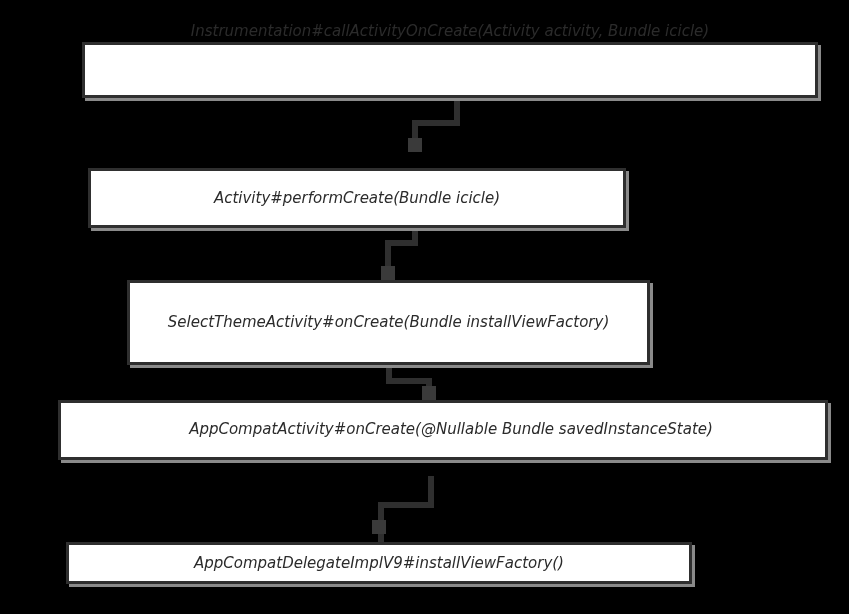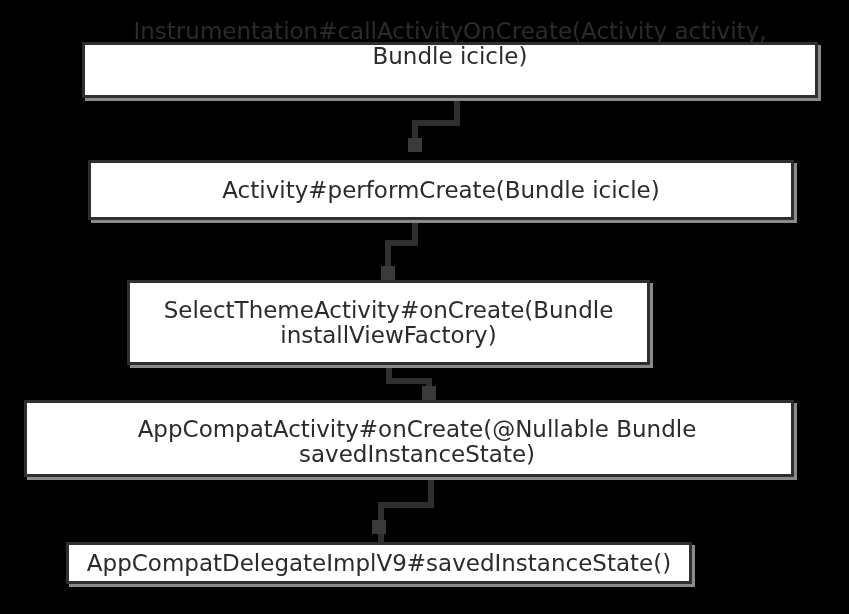--- a/index.html
+++ b/index.html
@@ -23,25 +23,26 @@
     background: #ffffff;
     border: 3px solid #2f2f2f;
     box-shadow: 3px 3px 0 0 #8a8a8a;
     display: flex;
     align-items: center;
     justify-content: center;
     text-align: center;
   }
   .node .label {
     color: #2b2b2b;
-    font-size: 23px;
+    font-size: 15px;
     line-height: 25px;
     letter-spacing: 0px;
     white-space: pre-line;
     padding: 0 10px;
+    font-style: italic;
   }
 
   
   .node.overflow-top {
     align-items: flex-start;
     overflow: visible;
   }
   .node.overflow-top .label {
     position: relative;
     margin-top: -26px;
@@ -93,29 +94,29 @@
 
   <div class="conn conn-v" style="left:428px; top:476px; width:6px;  height:32px;"></div>
   <div class="conn conn-h" style="left:378px; top:502px; width:56px; height:6px;"></div>
   <div class="conn conn-v" style="left:378px; top:502px; width:6px;  height:42px;"></div>
   <div class="conn-nub" style="left:372px; top:520px;"></div>
 
   <div class="node overflow-top" style="left:82px; top:42px; width:736px; height:56px;">
     <span class="label">Instrumentation#callActivityOnCreate(Activity activity, Bundle icicle)</span>
   </div>
 
-  <div class="node" style="left:88px; top:160px; width:706px; height:60px;">
+  <div class="node" style="left:88px; top:168px; width:538px; height:60px;">
     <span class="label">Activity#performCreate(Bundle icicle)</span>
   </div>
 
   <div class="node" style="left:127px; top:280px; width:523px; height:85px;">
     <span class="label">SelectThemeActivity#onCreate(Bundle installViewFactory)</span>
   </div>
 
-  <div class="node text-top" style="left:24px; top:400px; width:770px; height:77px;padding-left:16px;">
+  <div class="node text-top" style="left:58px; top:400px; width:770px; height:60px;padding-left:16px;">
     <span class="label">AppCompatActivity#onCreate(@Nullable Bundle savedInstanceState)</span>
   </div>
 
   <div class="node" style="left:66px; top:542px; width:626px; height:42px;">
-    <span class="label">AppCompatDelegateImplV9#savedInstanceState()</span>
+    <span class="label">AppCompatDelegateImplV9#installViewFactory()</span>
   </div>
 
 </div>
 
 </body></html>

